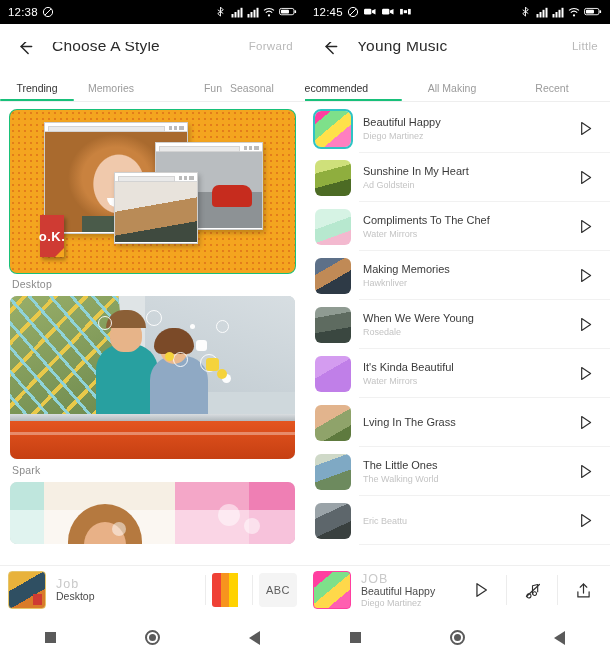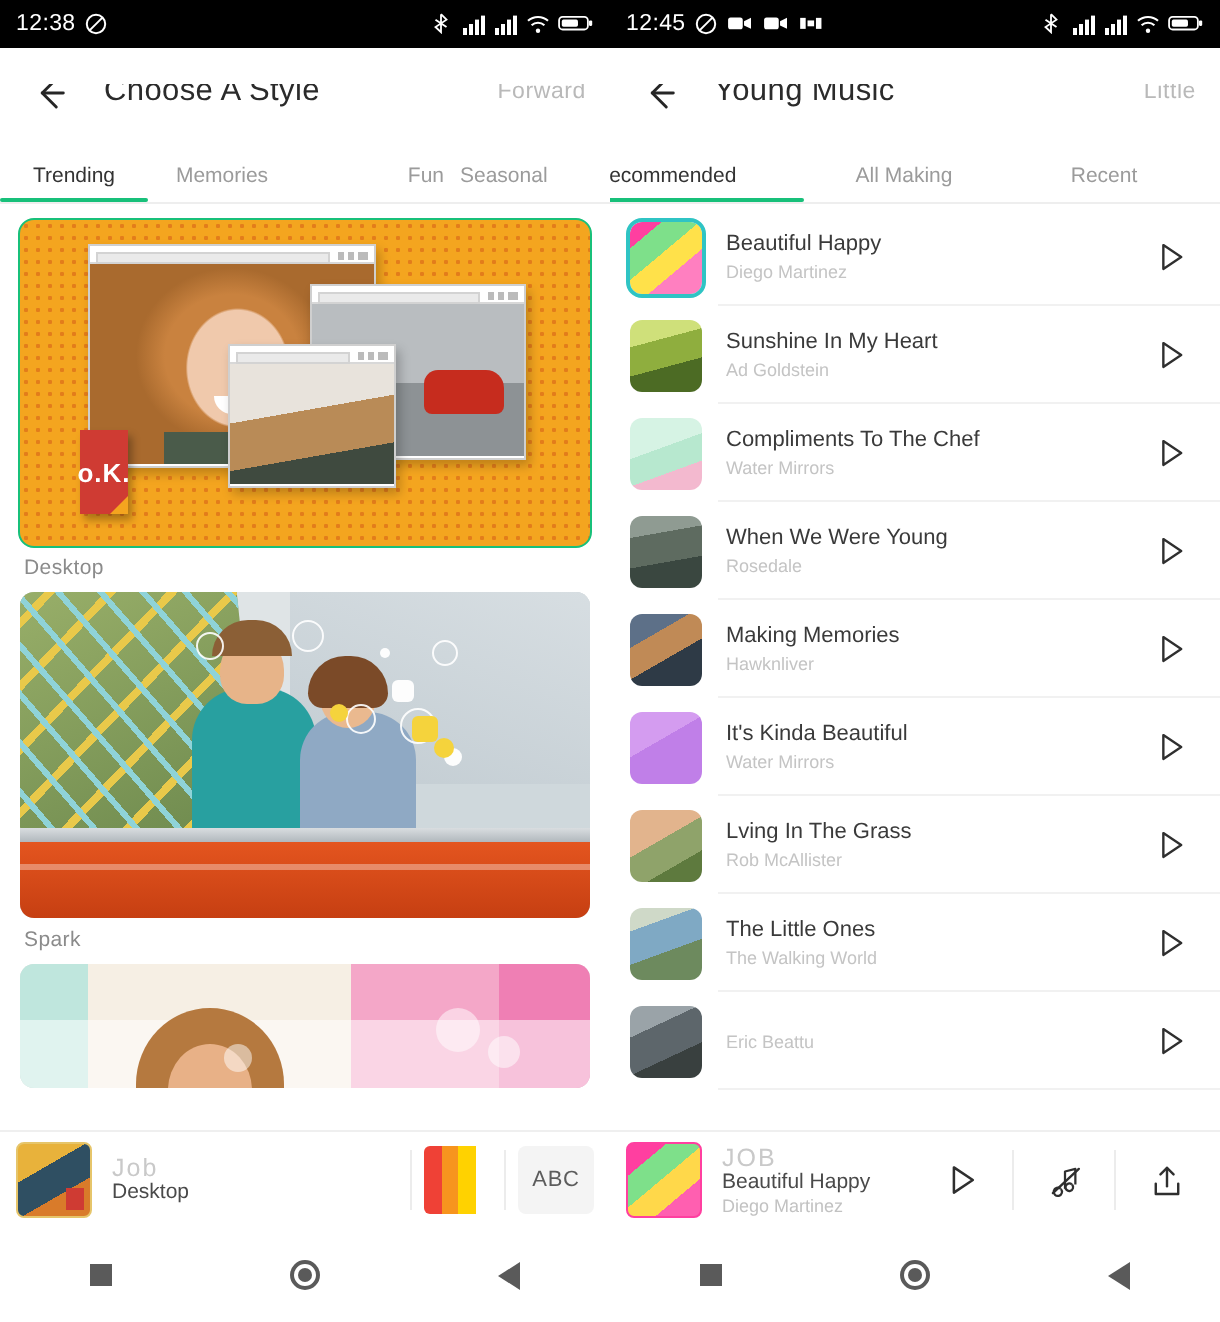--- a/index.html
+++ b/index.html
@@ -623,63 +623,62 @@
           <div class="mu-artist">Water Mirrors</div>
         </div>
         <div class="play-btn">
           <svg viewBox="0 0 20 20" width="17" height="17">
               <path d="M5.5 3 L16 10 L5.5 17 Z" fill="none" stroke="#2f2f2f" stroke-width="1.4" stroke-linejoin="round"></path>
             </svg>
         </div>
       </div>
 
       <div class="music-row">
+        <div class="mu-thumb t-photo"></div>
+        <div class="mu-text">
+          <div class="mu-title">Making Memories</div>
+          <div class="mu-artist">Hawknliver</div>
+        </div>
+        <div class="play-btn">
+          <svg viewBox="0 0 20 20" width="17" height="17">
+              <path d="M5.5 3 L16 10 L5.5 17 Z" fill="none" stroke="#2f2f2f" stroke-width="1.4" stroke-linejoin="round"></path>
+            </svg>
+        </div>
+      </div>
+
+      <div class="music-row">
         <div class="mu-thumb t-forest"></div>
         <div class="mu-text">
           <div class="mu-title">When We Were Young</div>
           <div class="mu-artist">Rosedale</div>
         </div>
         <div class="play-btn">
           <svg viewBox="0 0 20 20" width="17" height="17">
               <path d="M5.5 3 L16 10 L5.5 17 Z" fill="none" stroke="#2f2f2f" stroke-width="1.4" stroke-linejoin="round"></path>
             </svg>
         </div>
       </div>
 
       <div class="music-row">
-        <div class="mu-thumb t-photo"></div>
-        <div class="mu-text">
-          <div class="mu-title">Making Memories</div>
-          <div class="mu-artist">Hawknliver</div>
-        </div>
-        <div class="play-btn">
-          <svg viewBox="0 0 20 20" width="17" height="17">
-              <path d="M5.5 3 L16 10 L5.5 17 Z" fill="none" stroke="#2f2f2f" stroke-width="1.4" stroke-linejoin="round"></path>
-            </svg>
-        </div>
-      </div>
-
-      <div class="music-row">
         <div class="mu-thumb t-violet"></div>
         <div class="mu-text">
           <div class="mu-title">It's Kinda Beautiful</div>
           <div class="mu-artist">Water Mirrors</div>
         </div>
         <div class="play-btn">
           <svg viewBox="0 0 20 20" width="17" height="17">
               <path d="M5.5 3 L16 10 L5.5 17 Z" fill="none" stroke="#2f2f2f" stroke-width="1.4" stroke-linejoin="round"></path>
             </svg>
         </div>
       </div>
 
       <div class="music-row">
         <div class="mu-thumb t-grass"></div>
         <div class="mu-text">
           <div class="mu-title">Lving In The Grass</div>
-          <div class="mu-artist">Rob McAllister</div>
         </div>
         <div class="play-btn">
           <svg viewBox="0 0 20 20" width="17" height="17">
               <path d="M5.5 3 L16 10 L5.5 17 Z" fill="none" stroke="#2f2f2f" stroke-width="1.4" stroke-linejoin="round"></path>
             </svg>
         </div>
       </div>
 
       <div class="music-row">
         <div class="mu-thumb t-door"></div>

